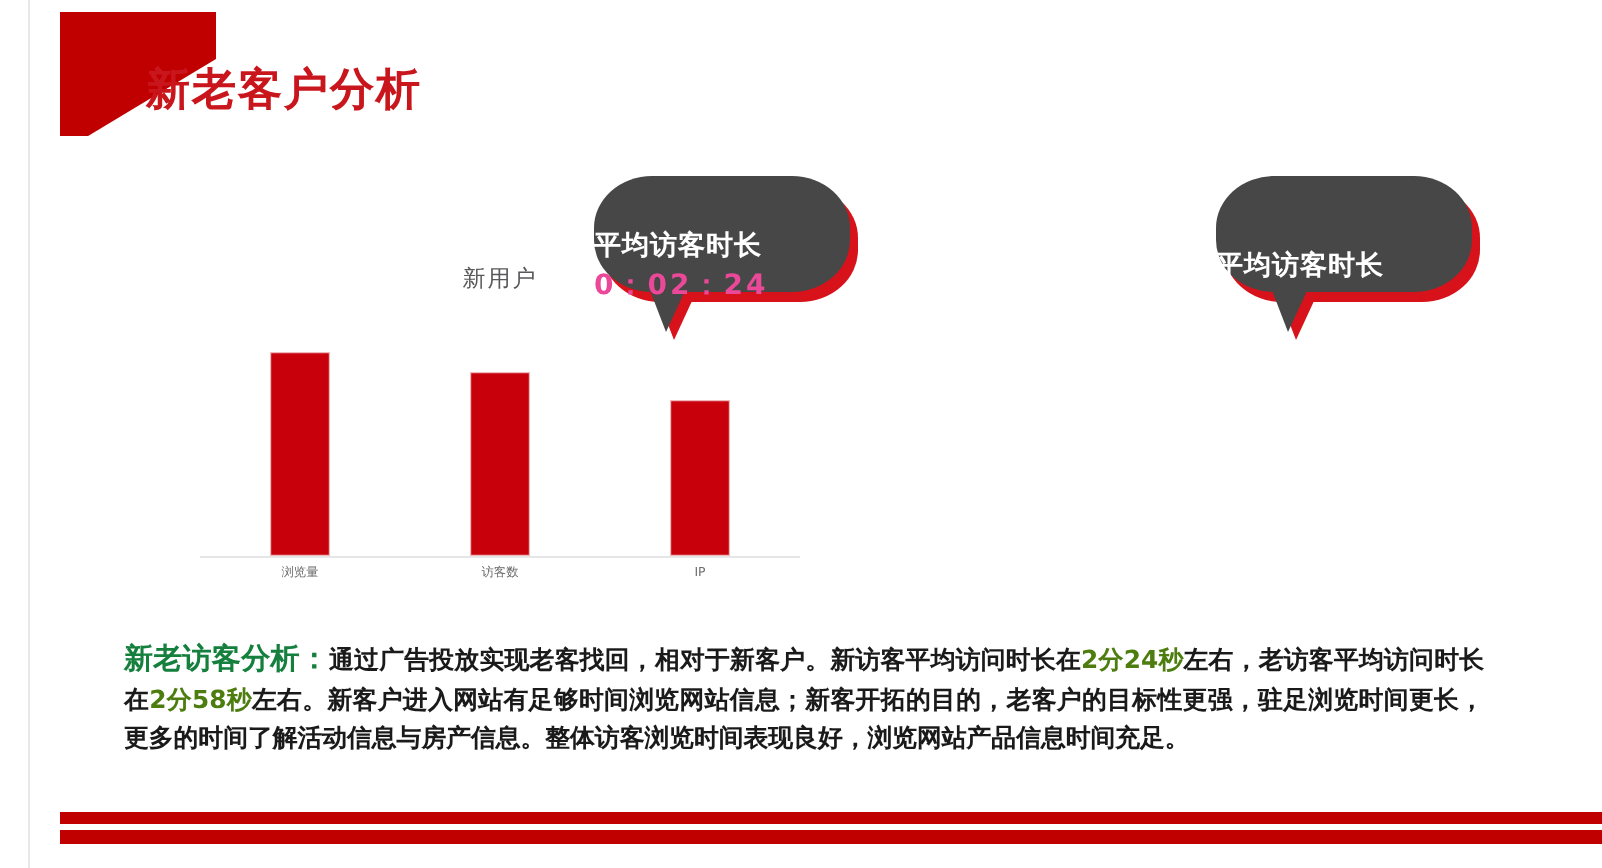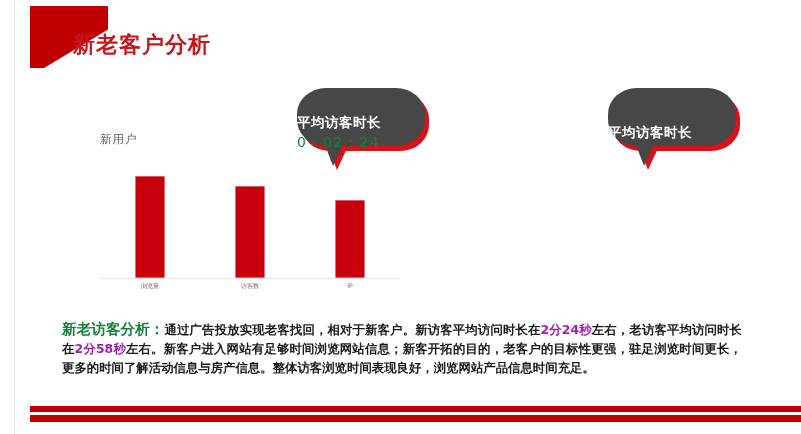--- a/index.html
+++ b/index.html
@@ -57,21 +57,21 @@
     height: 170px;
   }
   .chart-wrap.left  { left: 100px;  width: 300px; }
   .chart-wrap.right { left: 440px;  width: 300px; }
 
   .chart-title {
     position: absolute;
     top: 0;
     left: 0;
     width: 100%;
-    text-align: left;
+    text-align: center;
     font-size: 11.5px;
     color: #59595b;
     letter-spacing: 1px;
   }
 
   .plot {
     position: absolute;
     left: 0;
     top: 30px;
     width: 100%;
@@ -161,22 +161,22 @@
   }
   .bubble .l1 {
     font-size: 13.5px;
     font-weight: bold;
     color: #ffffff;
     letter-spacing: 0.5px;
     white-space: nowrap;
   }
   .bubble .l2 {
     font-size: 14px;
-    font-weight: normal;
-    color: #15803d;
+    font-weight: bold;
+    color: #ec4899;
     letter-spacing: 1.5px;
     white-space: nowrap;
   }
 
   #bubble-new { left: 297px; top: 88px; }
   #bubble-old { left: 608px; top: 88px; }
 
   
   .summary {
     position: absolute;
@@ -188,21 +188,21 @@
     color: #1a1a1a;
     font-weight: bold;
     text-align: justify;
   }
   .summary .lead {
     color: #15803d;
     font-size: 14.5px;
     font-weight: bold;
   }
   .summary .hl {
-    color: #a21caf;
+    color: #4d7c0f;
     font-weight: bold;
   }
 
   
   .footer-bar {
     position: absolute;
     left: 30px;
     right: 0;
     background: #c00000;
   }

